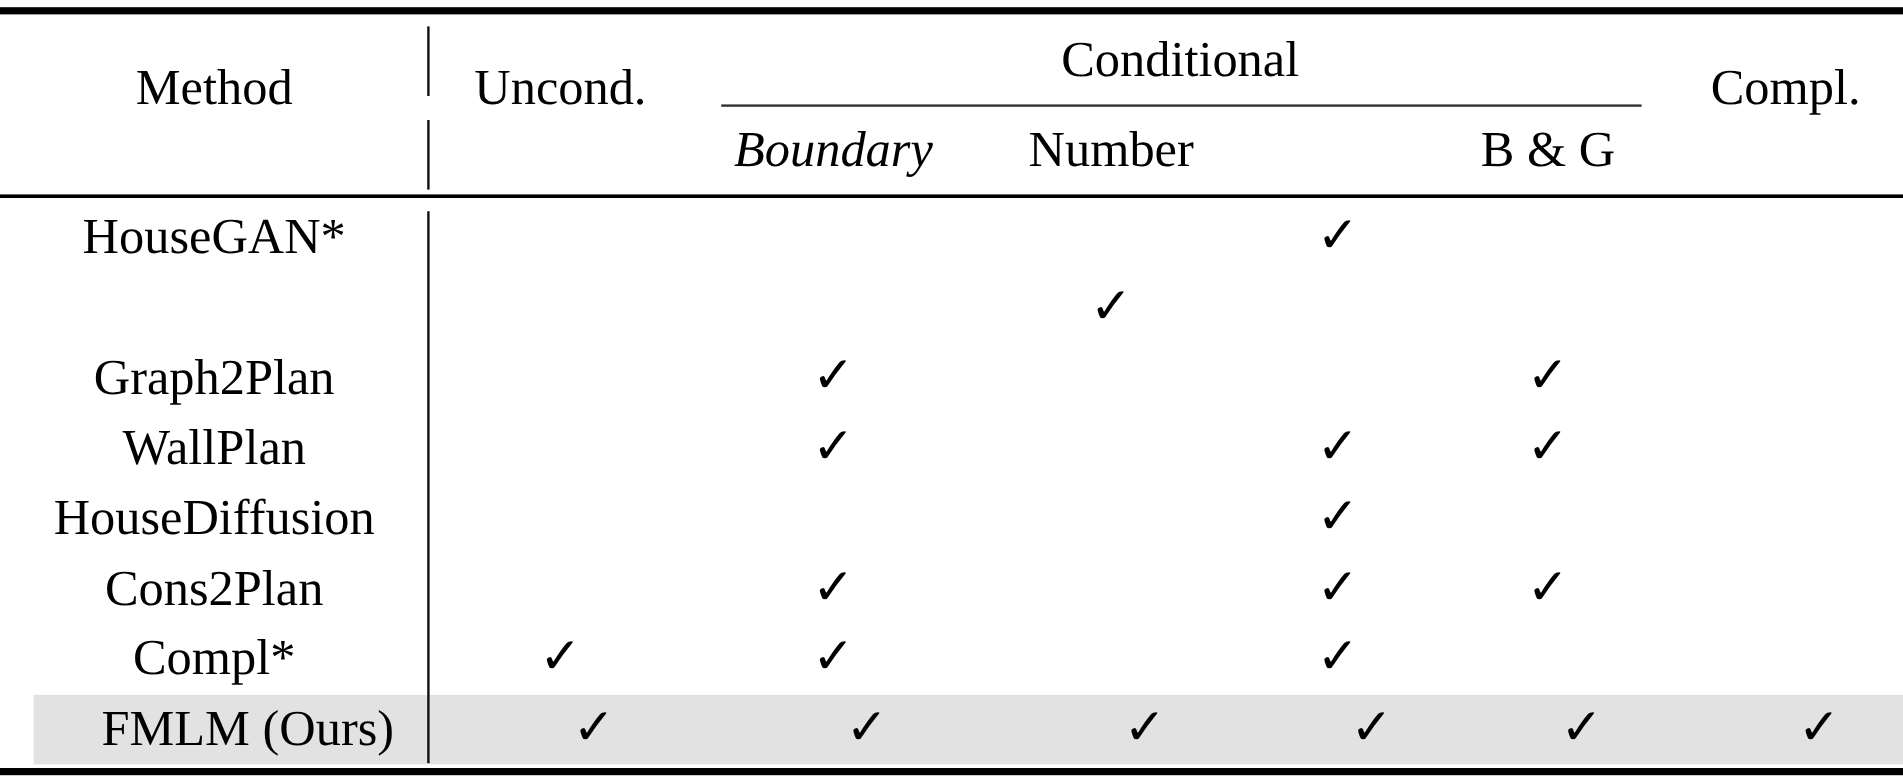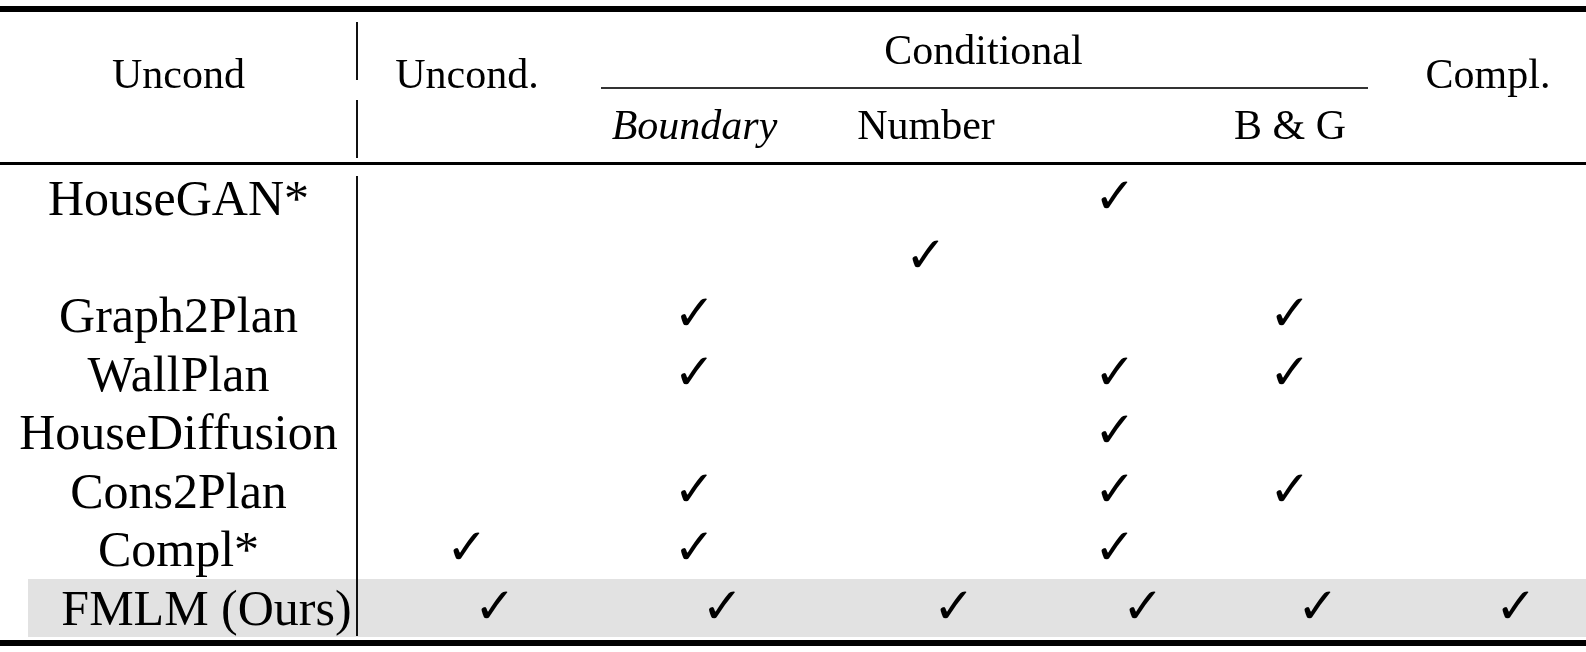--- a/index.html
+++ b/index.html
@@ -94,40 +94,40 @@
     left: 0; top: 169px;
     width: 1586px;
   }
   .trow {
     height: 58.5px;
   }
   .trow .bcell {
     display: flex;
     align-items: center;
     justify-content: center;
-    font-size: 50px;
+    font-size: 42px;
     white-space: nowrap;
     overflow: hidden;
   }
   .check {
     font-family: "DejaVu Sans", sans-serif;
     font-size: 44px;
     line-height: 1;
     transform: translateY(-2px);
   }
 </style>
 </head>
 <body>
 
 <div id="stage">
 
   <div class="toprule"></div>
 
   <div id="header" class="grid-cols">
-    <div class="hcell span-rows cell-method">Uncond</div>
+    <div class="hcell span-rows cell-method">Method</div>
     <div class="hcell span-rows cell-uncond">Uncond.</div>
     <div class="hcell cell-conditional">Conditional</div>
     <div class="hcell span-rows cell-compl">Compl.</div>
 
     <div class="hcell subhead sub-boundary">Boundary</div>
     <div class="hcell subhead sub-number">Number</div>
     <div class="hcell subhead sub-bg">B &amp; G</div>
   </div>
 
   <div class="cmidrule"></div>

